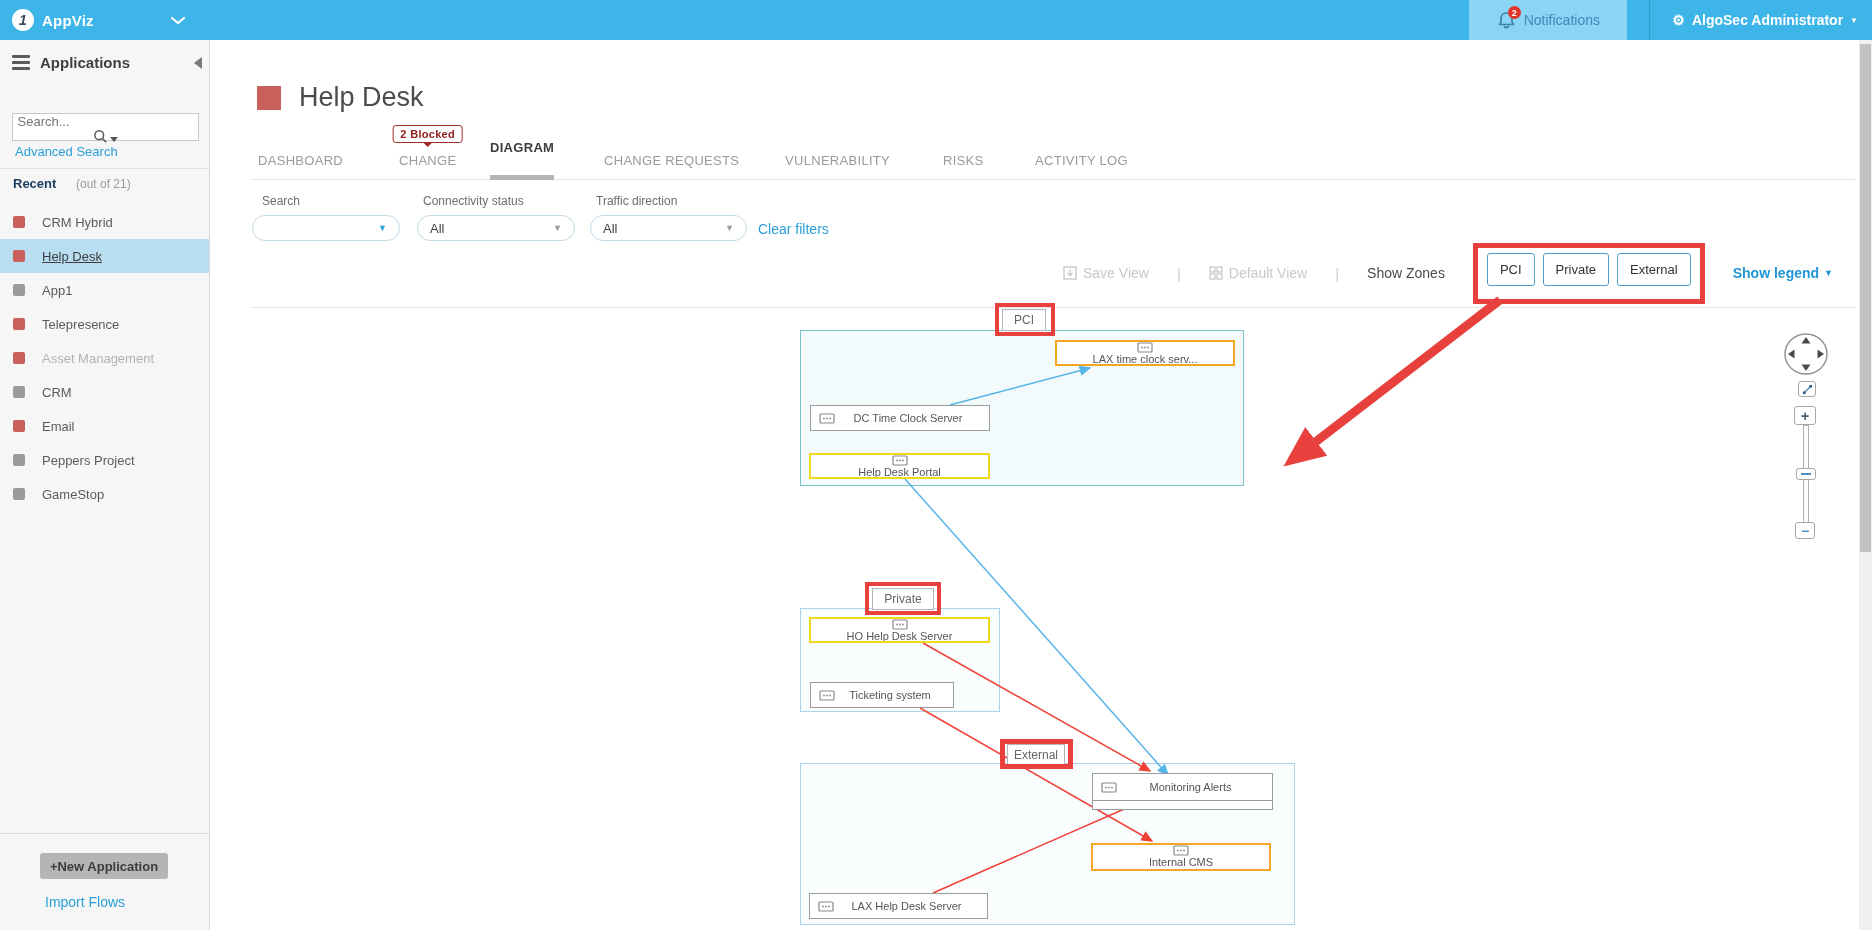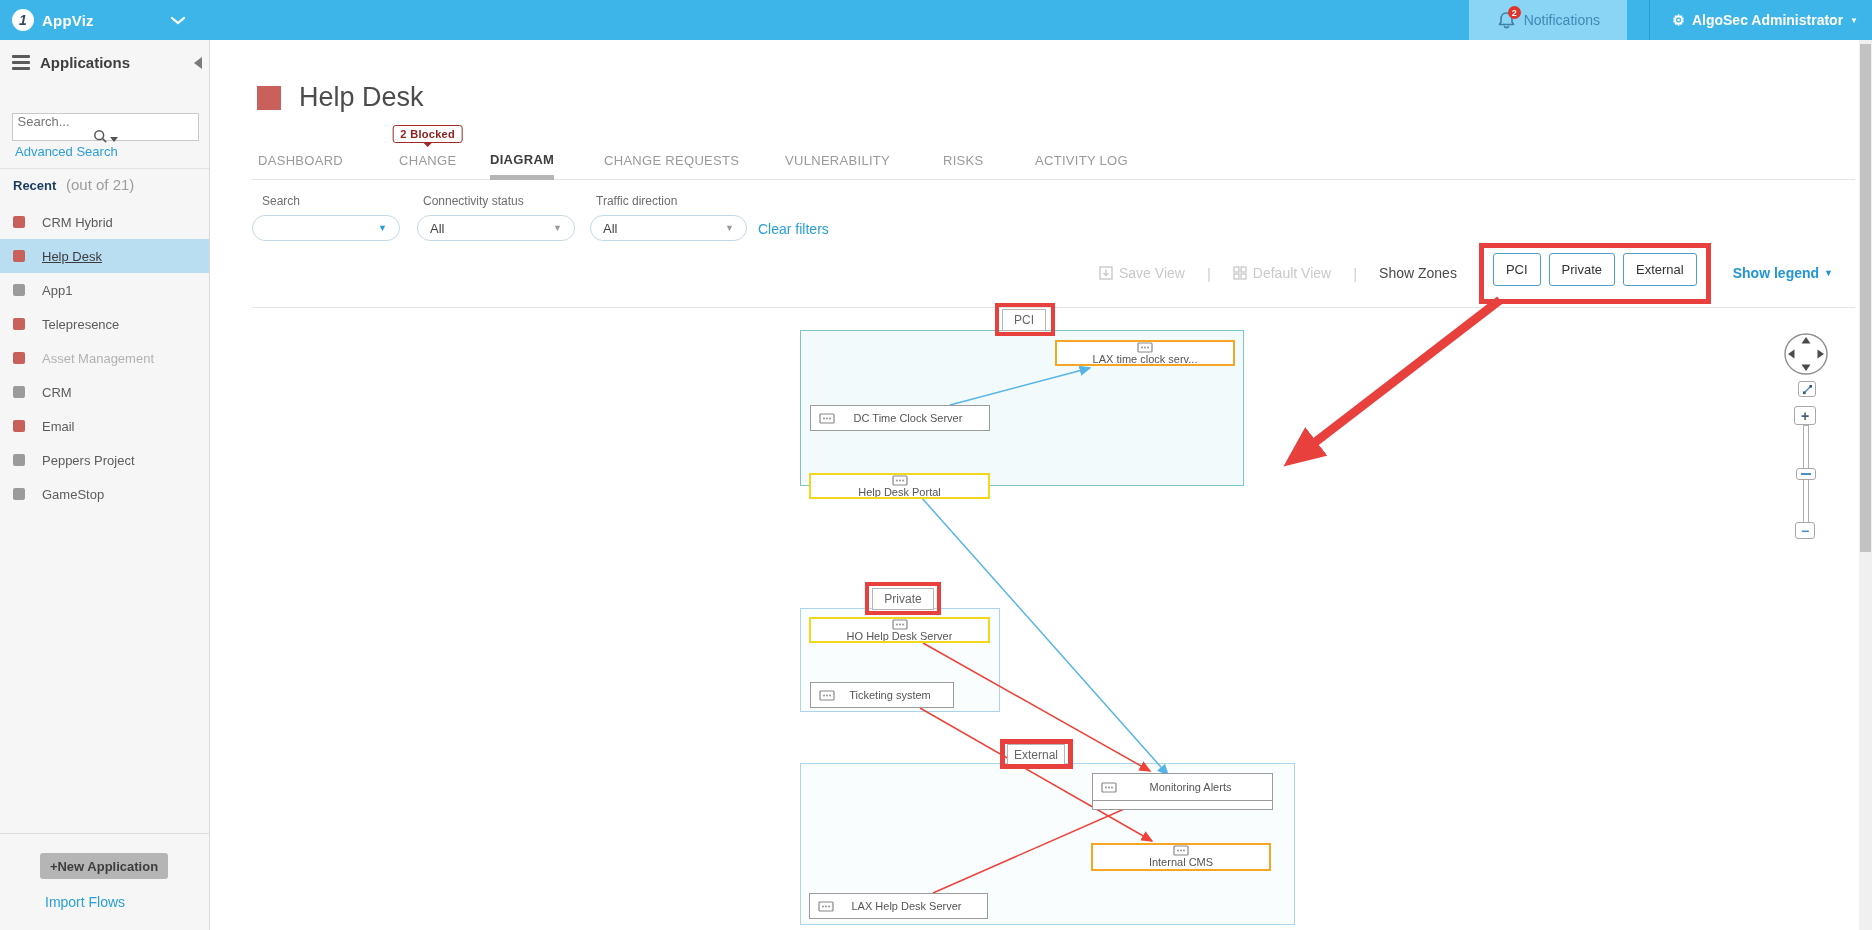--- a/index.html
+++ b/index.html
@@ -31,56 +31,56 @@
   .hamburger i { display:block; height:3px; background:#5a5a5a; border-radius:1px; }
   .sb-title { font-size:15px; font-weight:bold; color:#3f3f3f; }
   .sb-collapse { margin-left:auto; width:0; height:0; border-top:6px solid transparent; border-bottom:6px solid transparent; border-right:8px solid #7a7a7a; }
   .sb-search { position:absolute; top:73px; left:12px; right:10px; height:28px; background:#fff; border:1px solid #c9c9c9; display:flex; align-items:center; padding:0 8px;flex-direction:column; }
   .sb-search input { flex:1; border:none; outline:none; font-size:13px; color:#666; font-family:inherit; background:transparent; }
   .sb-search-icons { display:flex; align-items:center; gap:2px; }
   .adv-search { position:absolute; top:104px; left:15px; font-size:13px; color:#2a9fd8; cursor:pointer; }
   .sb-divider { position:absolute; top:128px; left:0; right:0; height:1px; background:#e2e2e2; }
   .recent-row { position:absolute; top:136px; left:13px; font-size:13px; }
   .recent-label { font-weight:bold; color:#1a3c5e; }
-  .recent-count { color:#9c9c9c; font-size:15px; margin-left:6px; }
+  .recent-count { color:#9c9c9c; font-size:12px; margin-left:16px; }
   .app-list { position:absolute; top:165px; left:0; right:0; }
   .app-item { height:34px; display:flex; align-items:center; padding-left:13px; cursor:pointer; }
   .app-item.selected { background:#b9def2; }
   .app-square { width:12px; height:12px; border-radius:2px; margin-right:17px; flex:0 0 auto; }
   .app-label { font-size:13px; color:#5c5c5c; }
   .app-item.selected .app-label { text-decoration:underline; color:#3c3c3c; }
   .app-item.muted .app-label { color:#b2b2b2; }
   .sb-footer { position:absolute; top:793px; left:0; right:0; bottom:0; border-top:1px solid #ddd; }
   .new-app-btn { position:absolute; top:19px; left:40px; width:128px; height:26px; background:#b5b5b5; border:none; border-radius:3px;
                  font-family:inherit; font-size:13px; font-weight:bold; color:#3d3d3d; cursor:pointer; }
   .import-flows { position:absolute; top:60px; left:45px; font-size:14px; color:#2a9fd8; cursor:pointer; }
 
   
   .main { position:absolute; top:40px; left:210px; right:13px; bottom:0; background:#fff; overflow:hidden; }
   .page-title-row { position:absolute; top:42px; left:47px; display:flex; align-items:center; gap:18px; }
   .title-square { width:24px; height:24px; background:#c9605c; }
   .page-title { font-size:27px; color:#4c4c4c; }
 
   .tabs { position:absolute; top:100px; left:42px; right:4px; height:40px; border-bottom:1px solid #e4e4e4; }
   .tab { position:absolute; bottom:-1px; font-size:13px; color:#9a9a9a; padding-bottom:12px; letter-spacing:.3px; cursor:pointer; white-space:nowrap; }
-  .tab.active { color:#3d3d3d; font-weight:bold; border-bottom:5px solid #b5b5b5; padding-bottom:8px; }
+  .tab.active { color:#3d3d3d; font-weight:bold; border-bottom:5px solid #b5b5b5; padding-bottom:20px; }
   .flows-badge { position:absolute; top:-28px; left:50%; transform:translateX(-50%); background:#fff; border:1px solid #9e2b26; border-radius:3px;
                  color:#8f201c; font-size:11px; font-weight:bold; padding:2px 7px; white-space:nowrap; }
   .flows-badge::after { content:""; position:absolute; left:50%; bottom:-5px; transform:translateX(-50%); width:0; height:0;
                  border-left:5px solid transparent; border-right:5px solid transparent; border-top:5px solid #9e2b26; }
 
   .filter-label { position:absolute; font-size:12px; color:#6e6e6e; }
   .pill { position:absolute; top:175px; height:26px; border:1px solid #c4d9e6; border-radius:13px; background:#fff; display:flex; align-items:center;
           padding:0 12px; font-size:13px; color:#444; cursor:pointer; }
   .pill .val { flex:1; }
   .pill .caret { font-size:9px; color:#9a9a9a; }
   .pill .caret.blue { color:#2a9fd8; }
   .clear-filters { position:absolute; top:181px; left:548px; font-size:14px; color:#2a9fd8; cursor:pointer; }
 
-  .view-toolbar { position:absolute; top:200px; right:26px; height:66px; display:flex; align-items:center; gap:22px; }
+  .view-toolbar { position:absolute; top:200px; right:26px; height:66px; display:flex; align-items:center; gap:28px; }
   .tb-gray { color:#c9c9c9; font-size:14px; display:flex; align-items:center; gap:6px; cursor:default; }
   .tb-sep { color:#d0d0d0; font-size:15px; }
   .show-zones { color:#4a4a4a; font-size:14px; }
   .zone-btn-annotation { display:flex; gap:8px; border:5px solid #e8403d; padding:5px 9px 13px 9px; }
   .zone-btn { background:#fff; border:1px solid #4f9fcd; border-radius:3px; padding:8px 12px; font-family:inherit; font-size:13px; color:#333; cursor:pointer; }
   .show-legend { color:#2196d4; font-size:14px; font-weight:bold; display:flex; align-items:center; gap:5px; cursor:pointer; }
   .show-legend .caret { font-size:9px; }
   .toolbar-sep-line { position:absolute; top:267px; left:42px; right:4px; height:1px; background:#e5e5e5; }
 
   
@@ -321,21 +321,21 @@
   </div>
   <div class="node" style="left: 600px; top: 365px; width: 180px; border-color: rgb(155, 155, 155);" data-name="diagram-node-dc-time-clock">
     <svg data-name="server-icon" width="16" height="11" viewBox="0 0 16 11">
       <rect x="1" y="1" width="14" height="9" rx="1" fill="none" stroke="#888" stroke-width="1.2"></rect>
       <circle cx="5" cy="5.5" r="0.9" fill="#888"></circle>
         <circle cx="8" cy="5.5" r="0.9" fill="#888"></circle>
         <circle cx="11" cy="5.5" r="0.9" fill="#888"></circle>
     </svg>
     <span class="node-label">DC Time Clock Server</span>
   </div>
-  <div class="node hl" style="left: 599px; top: 413px; width: 181px; border-color: rgb(242, 215, 31); margin-top: 20px;" data-name="diagram-node-help-desk-portal">
+  <div class="node hl" style="left: 599px; top: 413px; width: 181px; border-color: rgb(242, 215, 31);" data-name="diagram-node-help-desk-portal">
     <svg data-name="server-icon" width="16" height="11" viewBox="0 0 16 11">
       <rect x="1" y="1" width="14" height="9" rx="1" fill="none" stroke="#888" stroke-width="1.2"></rect>
       <circle cx="5" cy="5.5" r="0.9" fill="#888"></circle>
         <circle cx="8" cy="5.5" r="0.9" fill="#888"></circle>
         <circle cx="11" cy="5.5" r="0.9" fill="#888"></circle>
     </svg>
     <span class="node-label">Help Desk Portal</span>
   </div>
   <div class="node hl" style="left: 599px; top: 577px; width: 181px; border-color: rgb(242, 215, 31);" data-name="diagram-node-ho-help-desk">
     <svg data-name="server-icon" width="16" height="11" viewBox="0 0 16 11">

